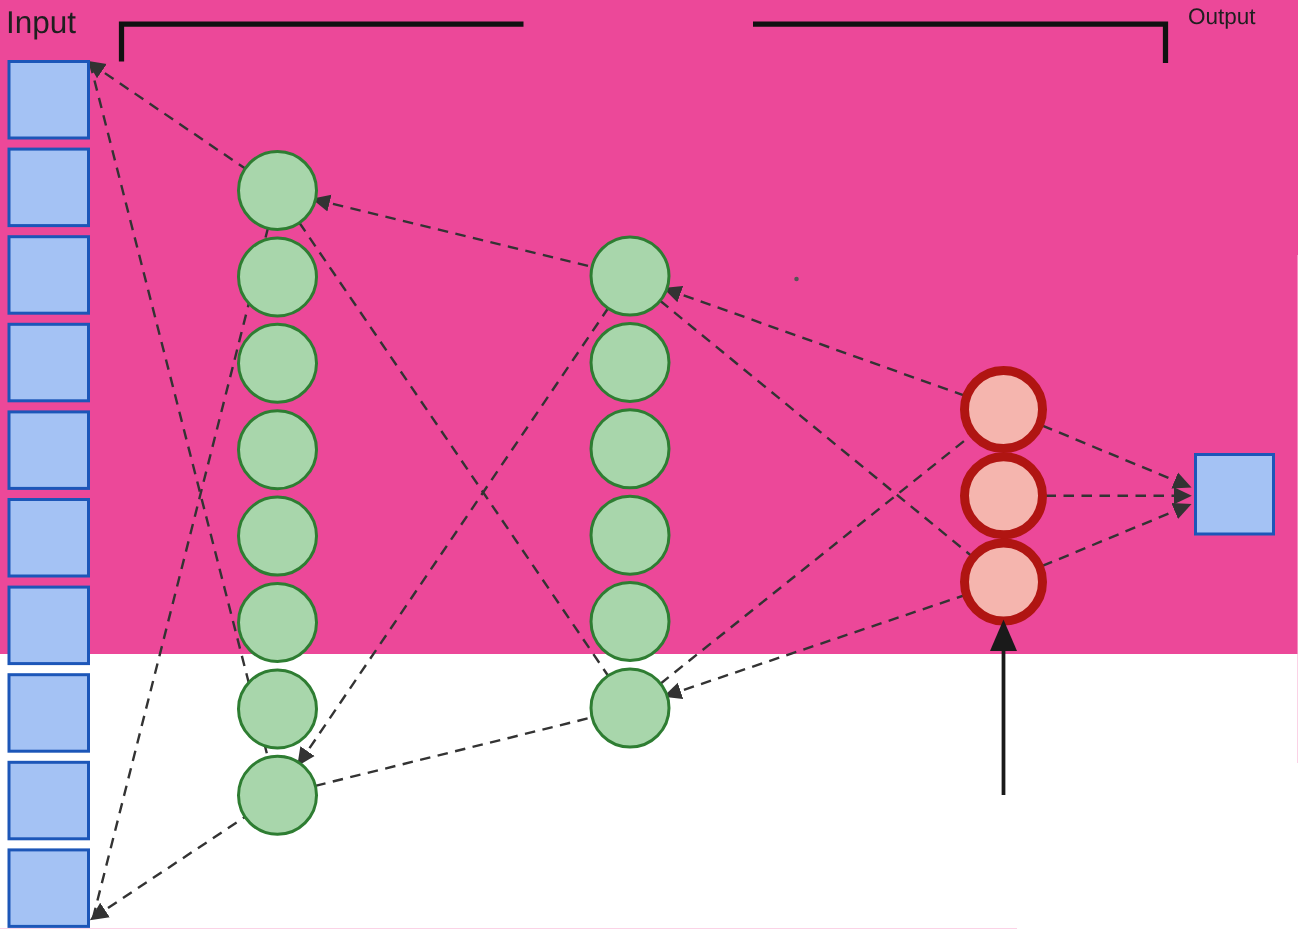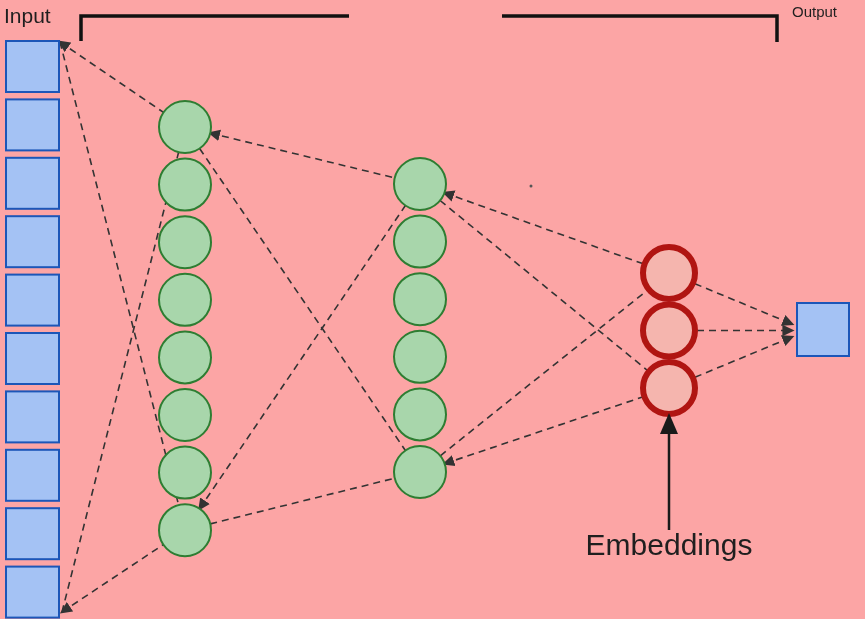--- a/index.html
+++ b/index.html
@@ -1,17 +1,17 @@
 <!DOCTYPE html>
 <html><head>
 <meta charset="utf-8">
 <style>
   html,body{margin:0;padding:0;background:#ffffff;}
   body{width:865px;height:619px;overflow:hidden;font-family:"Liberation Sans", sans-serif;}
-  .stage{position:relative;width:865px;height:619px;background:#fca5a5;text-decoration:underline;}
+  .stage{position:relative;width:865px;height:436px;background:#ec4899;text-decoration:underline;}
   #net-svg{position:absolute;left:0;top:0;width:865px;height:619px;display:block;}
   .lbl{position:absolute;color:#1f1f1f;white-space:nowrap;line-height:1.1;}
   .lbl.input{left:4px;top:4px;font-size:21px;}
   .lbl.hidden{left:425px;top:4px;font-size:21px;transform:translateX(-50%);}
   .lbl.output{left:792px;top:4px;font-size:15px;}
   .lbl.embeddings{left:669px;top:528px;font-size:30px;transform:translateX(-50%);}
 </style>
 </head>
 <body>
 
@@ -65,14 +65,13 @@
       <circle cx="669" cy="273" r="26" fill="#f5b5ae" stroke="#b01512" stroke-width="6"></circle>
       <circle cx="669" cy="330.5" r="26" fill="#f5b5ae" stroke="#b01512" stroke-width="6"></circle>
       <circle cx="669" cy="388" r="26" fill="#f5b5ae" stroke="#b01512" stroke-width="6"></circle>
       <rect x="797" y="303" width="52" height="53" fill="#a4c2f4" stroke="#1c56b8" stroke-width="2"></rect>
       <line x1="669" y1="530" x2="669" y2="432" stroke="#1a1a1a" stroke-width="2.5"></line>
       <polygon points="669,413 660,434 678,434" fill="#1a1a1a"></polygon>
       <circle cx="531" cy="186" r="1.5" fill="#555"></circle>
     </svg>
   <div class="lbl input">Input</div>
   <div class="lbl output">Output</div>
-  <div class="lbl embeddings">Embeddings</div>
 </div>
 
 </body></html>

